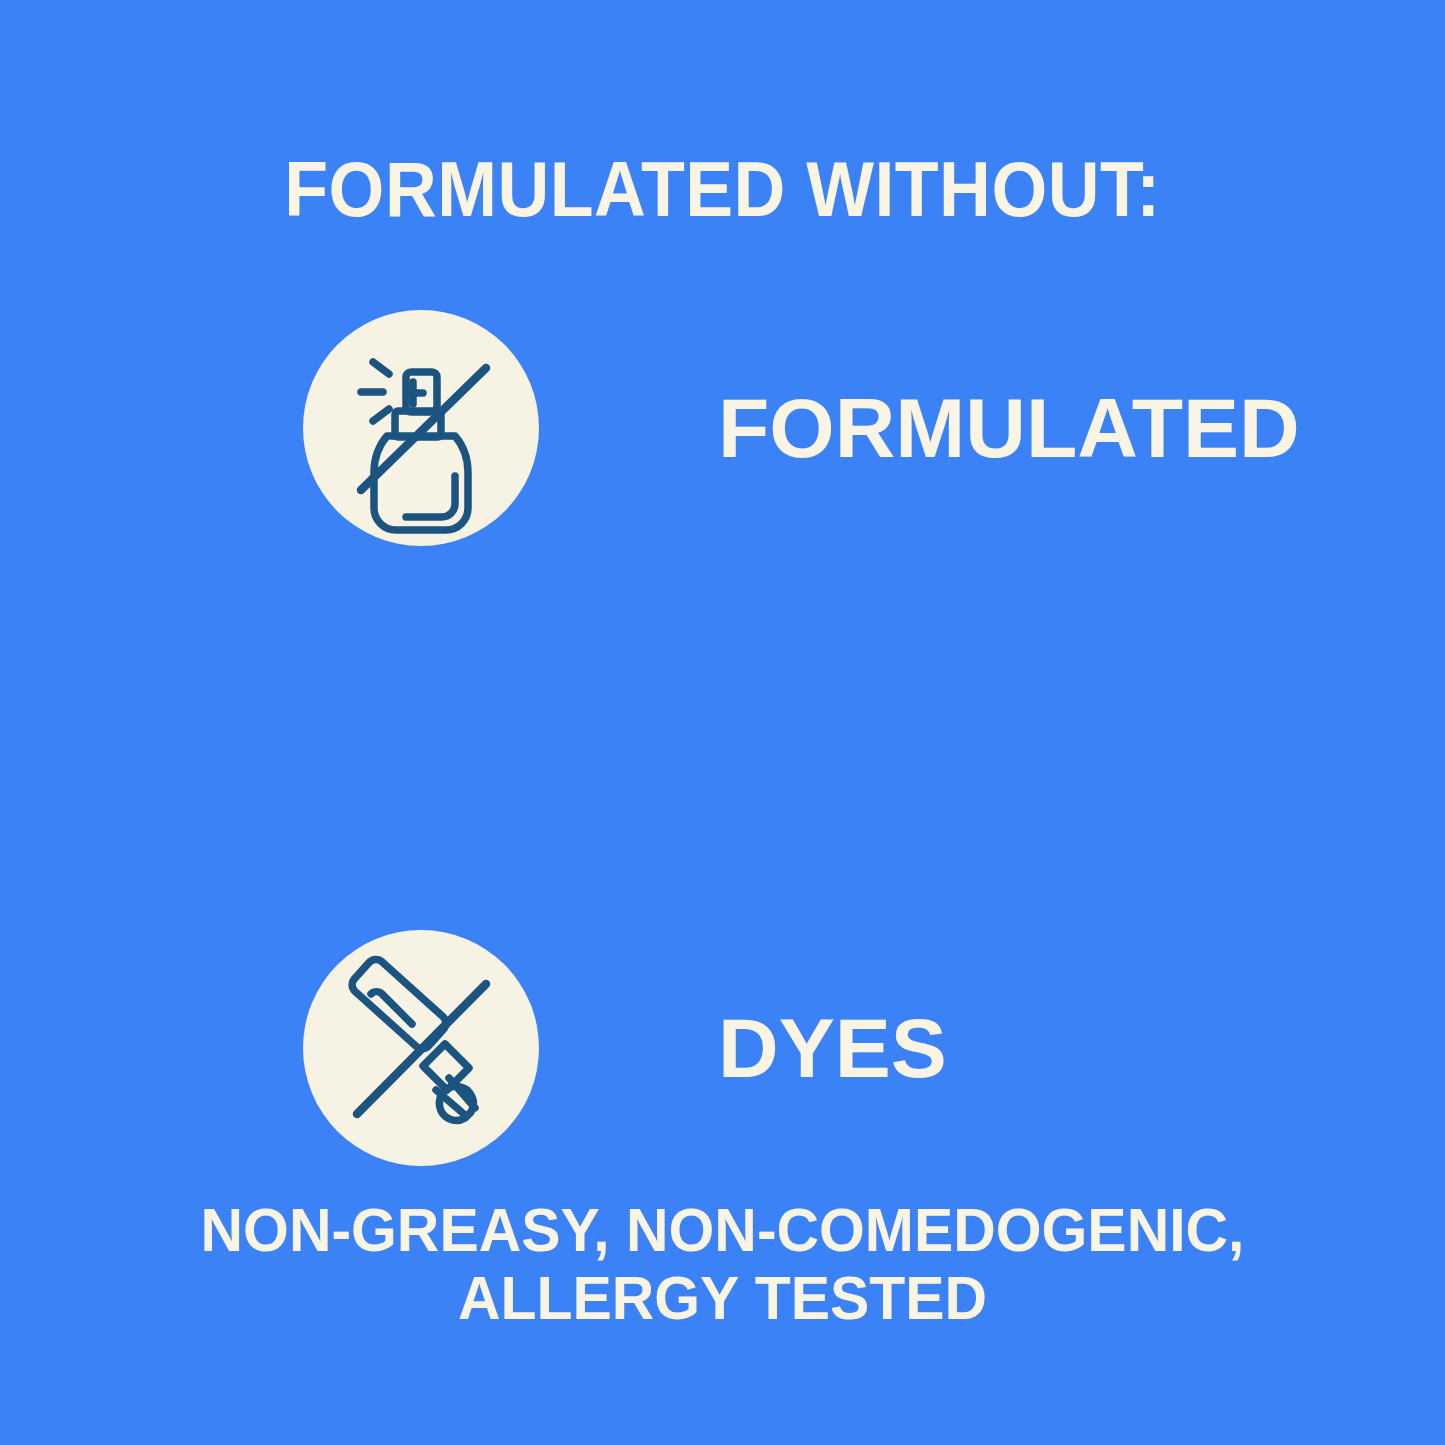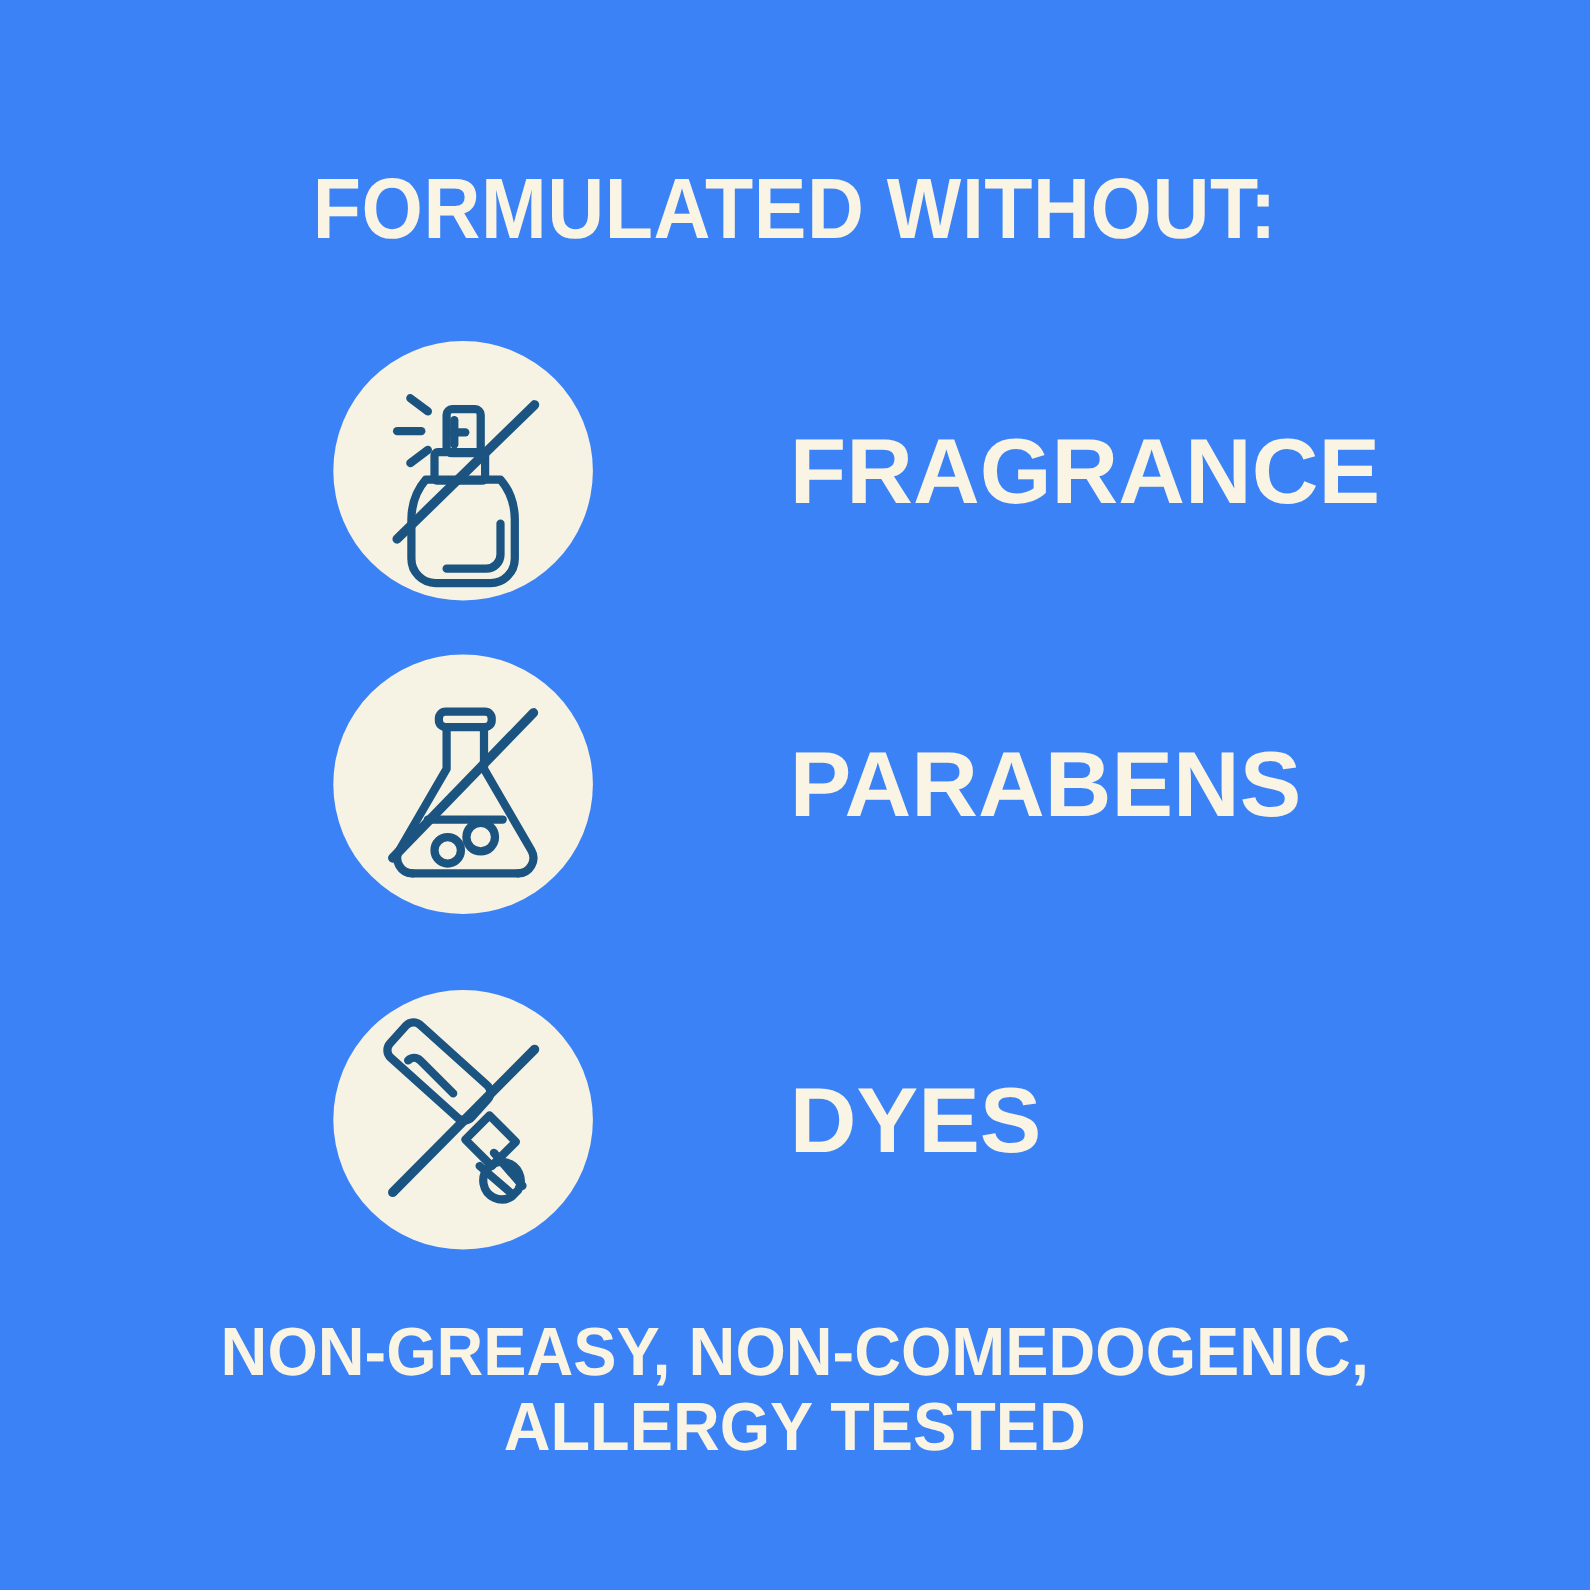--- a/index.html
+++ b/index.html
@@ -41,21 +41,21 @@
 
   
   .row {
     position: absolute;
     left: 0;
     width: 1445px;
     height: 240px;
   }
   .row-1 { top: 308px; }
   .row-2 { top: 593px; }
-  .row-3 { top: 898px; }
+  .row-3 { top: 928px; }
 
   .badge {
     position: absolute;
     left: 303px;
     top: 2px;
     width: 236px;
     height: 236px;
     border-radius: 50%;
     background: #F7F3E4;
   }
@@ -124,47 +124,23 @@
           <path d="M110 83 h10"></path>
 
           <path d="M86 64 L70 52"></path>
           <path d="M80 82 L58 82"></path>
           <path d="M86 99 L70 111"></path>
         </g>
 
         <path d="M58 180 L183 58" fill="none" stroke="#1B5480" stroke-width="8.5" stroke-linecap="round"></path>
       </svg>
     </div>
-    <div class="row-label">FRAGRANCE</div>
+    <div class="row-label">FORMULATED</div>
   </div>
 
-  <div class="row row-2">
-    <div class="badge">
-      <svg viewBox="0 0 236 236" xmlns="http://www.w3.org/2000/svg">
-        <g fill="none" stroke="#1B5480" stroke-width="7.5" stroke-linecap="round" stroke-linejoin="round">
-
-          <rect x="96" y="52" width="48" height="14" rx="6"></rect>
-
-          <path d="M103 66 v38 L60 178 a14 14 0 0 0 12 21"></path>
-
-          <path d="M137 66 v38 L180 178 a14 14 0 0 1 -12 21"></path>
-
-          <path d="M72 199 h96"></path>
-
-          <path d="M86 150 h68"></path>
-
-          <circle cx="104" cy="178" r="12"></circle>
-          <circle cx="134" cy="166" r="13"></circle>
-        </g>
-
-        <path d="M54 185 L182 53" fill="none" stroke="#1B5480" stroke-width="8.5" stroke-linecap="round"></path>
-      </svg>
-    </div>
-    <div class="row-label">PARABENS</div>
-  </div>
 
   <div class="row row-3">
     <div class="badge">
       <svg viewBox="0 0 236 236" xmlns="http://www.w3.org/2000/svg">
         <g fill="none" stroke="#1B5480" stroke-width="7.5" stroke-linecap="round" stroke-linejoin="round">
 
           <rect x="46" y="54" width="100" height="40" rx="9" transform="rotate(42 96 74)"></rect>
 
           <path d="M68 64 a8 8 0 0 1 11 0 l30 30" transform="rotate(0 0 0)"></path>
 

